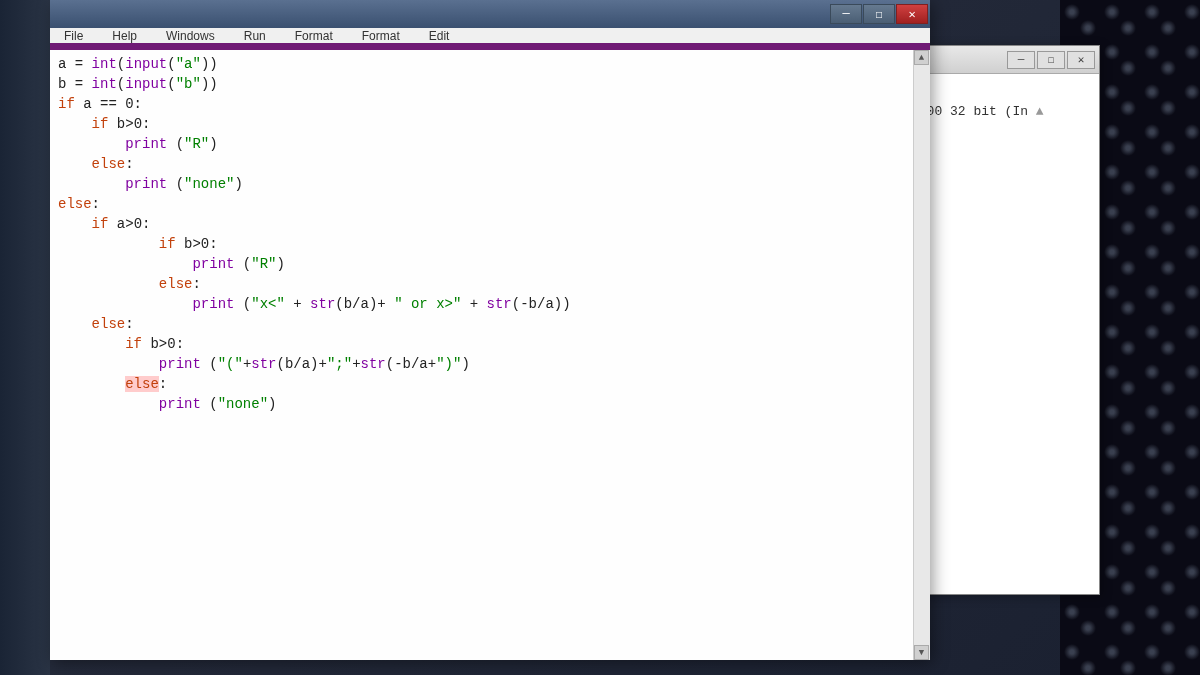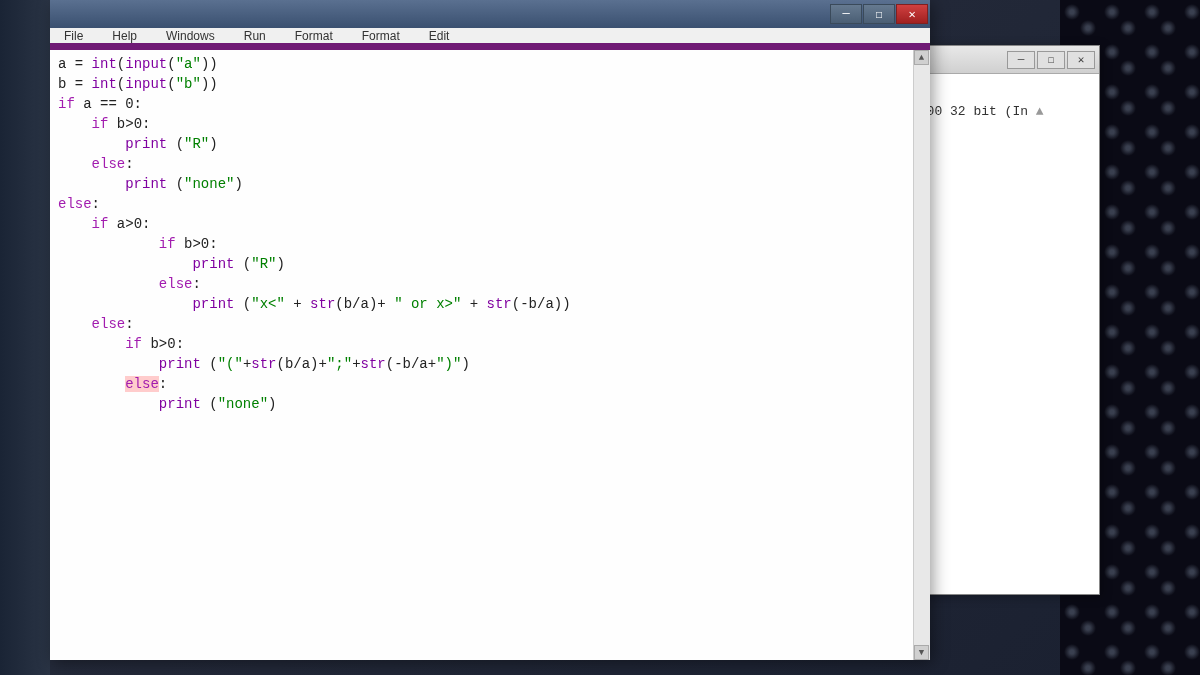--- a/index.html
+++ b/index.html
@@ -149,21 +149,21 @@
       background: #d0d0d0;
       border: 1px solid #aaa;
       font-size: 9px;
       display: flex;
       align-items: center;
       justify-content: center;
       color: #555;
     }
     .scroll-arrow.top { position: absolute; top: 0; }
     .scroll-arrow.bottom { position: absolute; bottom: 0; }
-    .kw-orange { color: #a21caf; font-weight: normal; }
+    .kw-orange { color: #c2410c; font-weight: normal; }
     .kw-purple { color: #8000a0; }
     .str-green { color: #008000; }
     .err-highlight { background: #ffcccc; }
   </style>
 </head>
 <body>
 
 <div class="desktop-bg"></div>
 <div class="taskbar-side"></div>
 

